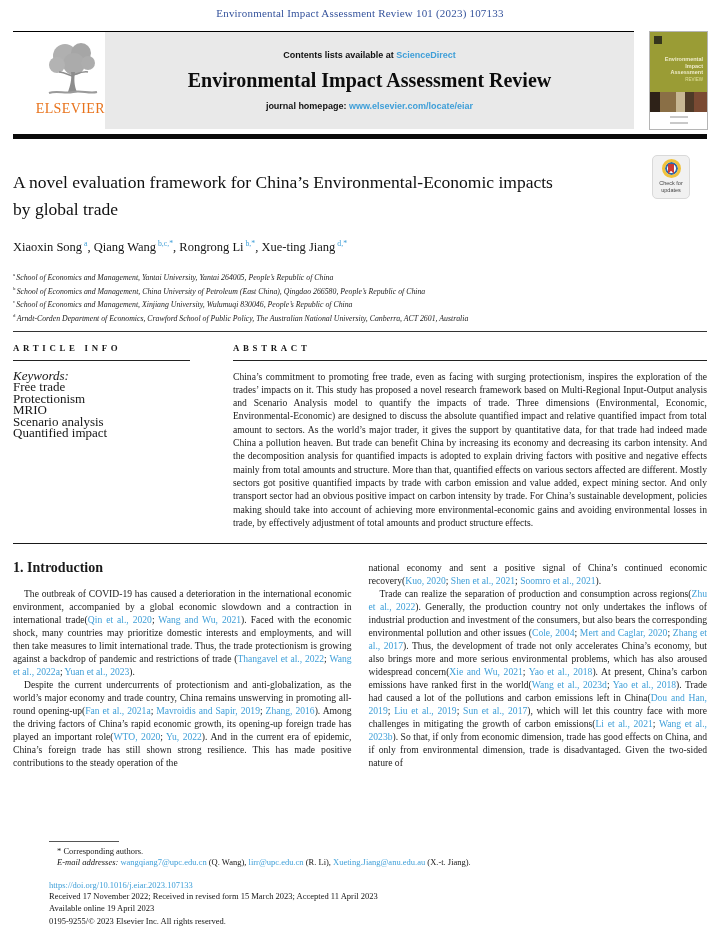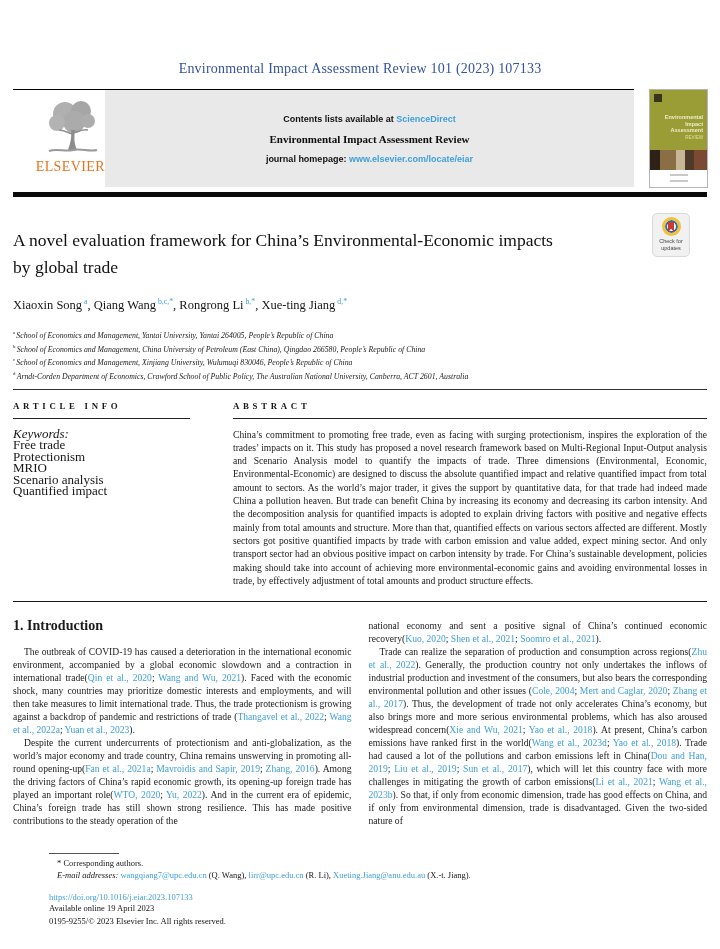--- a/index.html
+++ b/index.html
@@ -15,26 +15,25 @@
   .page{
     position:relative;
     width:720px;height:949px;
     margin:0 auto;
     background:#fff;
     font-family:"Liberation Serif","DejaVu Serif",serif;
     color:var(--ink);
     overflow:hidden;
   }
   .running-head{
-    padding-top:13px;
+    padding-top:7px;
     text-align:center;
-    font-size:14px;
+    font-size:11px;
     color:var(--navy);
     letter-spacing:.2px;
-    margin-top:48px;
   }
   
   .header-row{
     margin:12px 13px 0 13px;
     display:flex;
     align-items:stretch;
   }
   .header-main{
     display:flex;flex:1;
     border-top:1.4px solid #000;
@@ -55,21 +54,21 @@
     height:97px;
     display:flex;flex-direction:column;align-items:center;justify-content:center;
     gap:9px;
   }
   .contents-line,.homepage-line{
     font-family:"Liberation Sans",sans-serif;
     font-weight:bold;font-size:9px;color:#111;
   }
   .contents-line .lnk,.homepage-line .lnk{color:var(--link);font-weight:bold;text-align:right;}
   .journal-title{
-    font-size:11px;font-weight:bold;color:#0d0d0d;
+    font-size:20px;font-weight:bold;color:#0d0d0d;
     font-family:"Liberation Serif",serif;
   }
   .cover{
     width:57px;height:97px;margin-left:16px;margin-top:1px;
     background:var(--olive);
     position:relative;overflow:hidden;
     outline:1px solid #b5b5b5;
   }
   .cover-mark{position:absolute;top:4px;left:4px;width:8px;height:8px;background:#35351c;}
   .cover-title{
@@ -269,17 +268,18 @@
       <p class="para no-indent">national economy and sent a positive signal of China’s continued economic recovery(<span class="rich-link">Kuo, 2020</span>; <span class="rich-link">Shen et al., 2021</span>; <span class="rich-link">Soomro et al., 2021</span>).</p>
       <p class="para">Trade can realize the separation of production and consumption across regions(<span class="rich-link">Zhu et al., 2022</span>). Generally, the production country not only undertakes the inflows of industrial production and investment of the consumers, but also bears the corresponding environmental pollution and other issues (<span class="rich-link">Cole, 2004</span>; <span class="rich-link">Mert and Caglar, 2020</span>; <span class="rich-link">Zhang et al., 2017</span>). Thus, the development of trade not only accelerates China’s economy, but also brings more and more serious environmental problems, which has also aroused widespread concern(<span class="rich-link">Xie and Wu, 2021</span>; <span class="rich-link">Yao et al., 2018</span>). At present, China’s carbon emissions have ranked first in the world(<span class="rich-link">Wang et al., 2023d</span>; <span class="rich-link">Yao et al., 2018</span>). Trade had caused a lot of the pollutions and carbon emissions left in China(<span class="rich-link">Dou and Han, 2019</span>; <span class="rich-link">Liu et al., 2019</span>; <span class="rich-link">Sun et al., 2017</span>), which will let this country face with more challenges in mitigating the growth of carbon emissions(<span class="rich-link">Li et al., 2021</span>; <span class="rich-link">Wang et al., 2023b</span>). So that, if only from economic dimension, trade has good effects on China, and if only from environmental dimension, trade is disadvantaged. Given the two-sided nature of</p>
     </div>
   </div>
 
   <div class="footer">
     <div class="foot-rule"></div>
     <div class="foot-note star">* Corresponding authors.</div>
     <div class="foot-note"><span class="rich-ital">E-mail addresses: </span><span class="rich-link">wangqiang7@upc.edu.cn</span> (Q. Wang), <span class="rich-link">lirr@upc.edu.cn</span> (R. Li), <span class="rich-link">Xueting.Jiang@anu.edu.au</span> (X.-t. Jiang).</div>
     <div class="doi-line">https://doi.org/10.1016/j.eiar.2023.107133</div>
+    <div class="meta-line">Received 17 November 2022; Received in revised form 15 March 2023; Accepted 11 April 2023</div>
     <div class="meta-line">Available online 19 April 2023</div>
     <div class="meta-line">0195-9255/© 2023 Elsevier Inc. All rights reserved.</div>
   </div>
 
 </div>
 
 </body></html>

